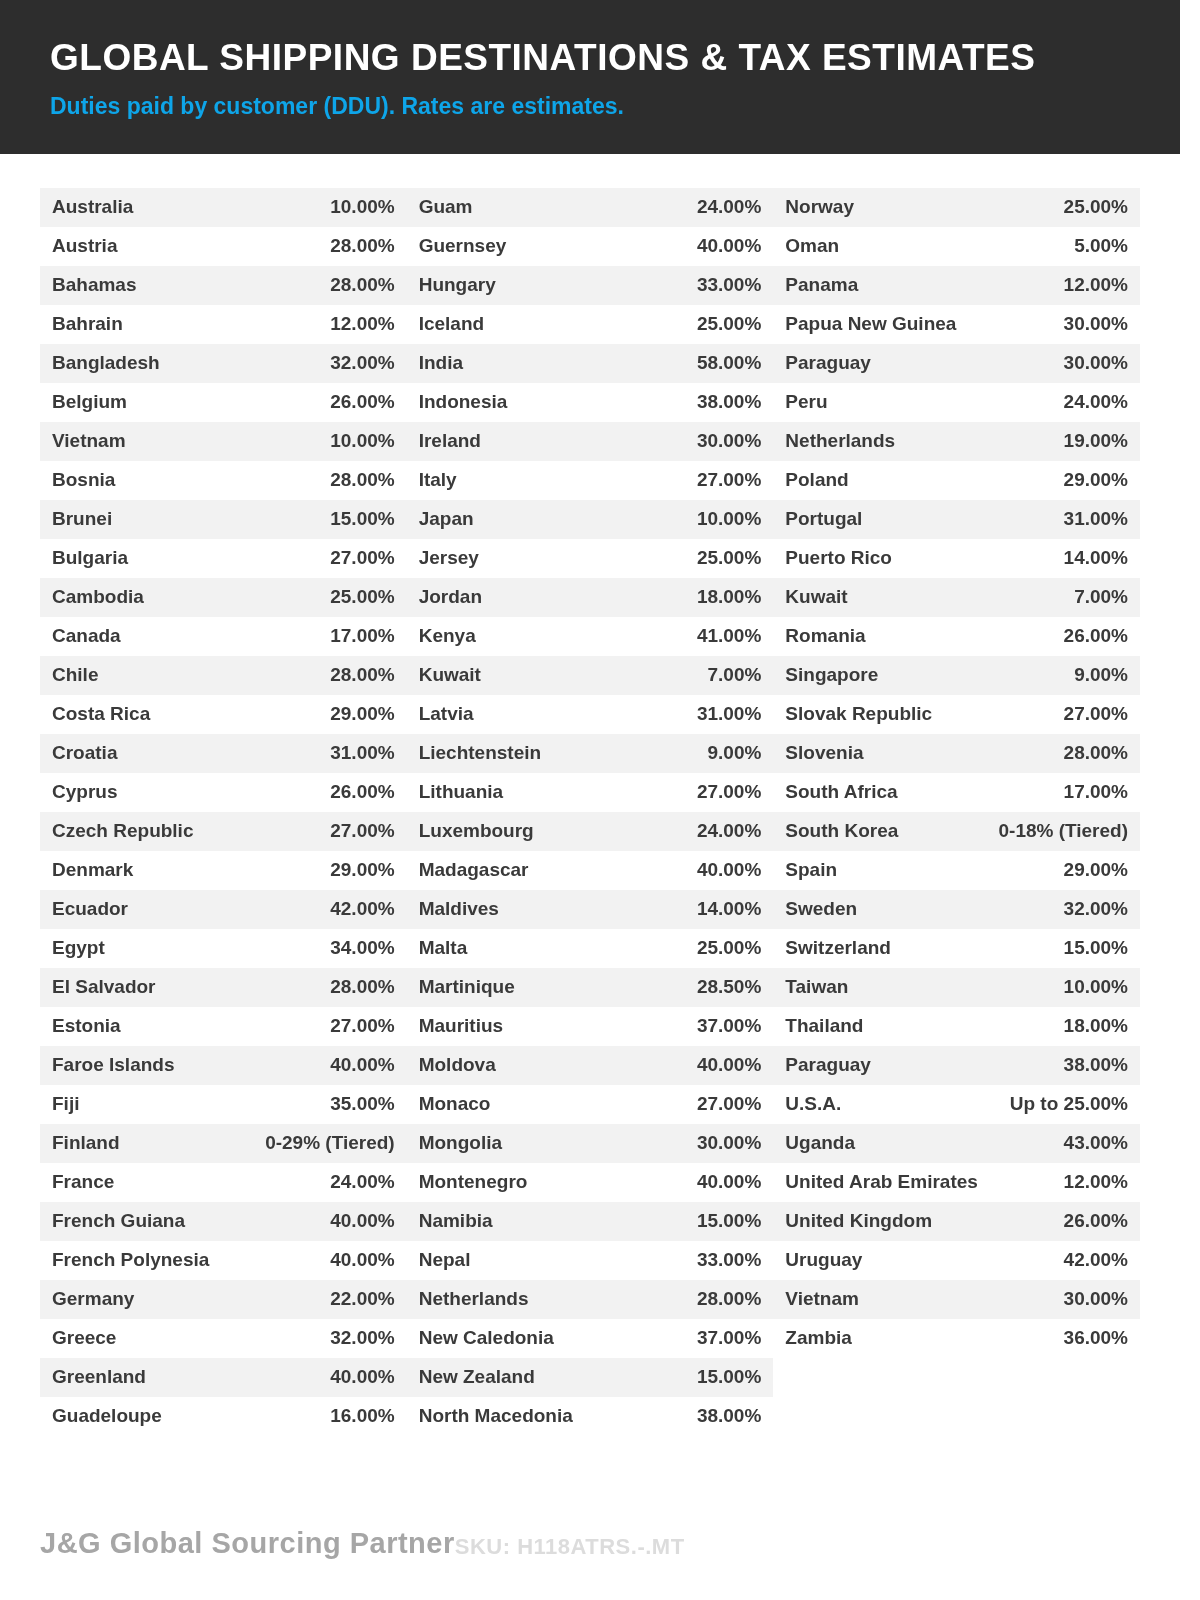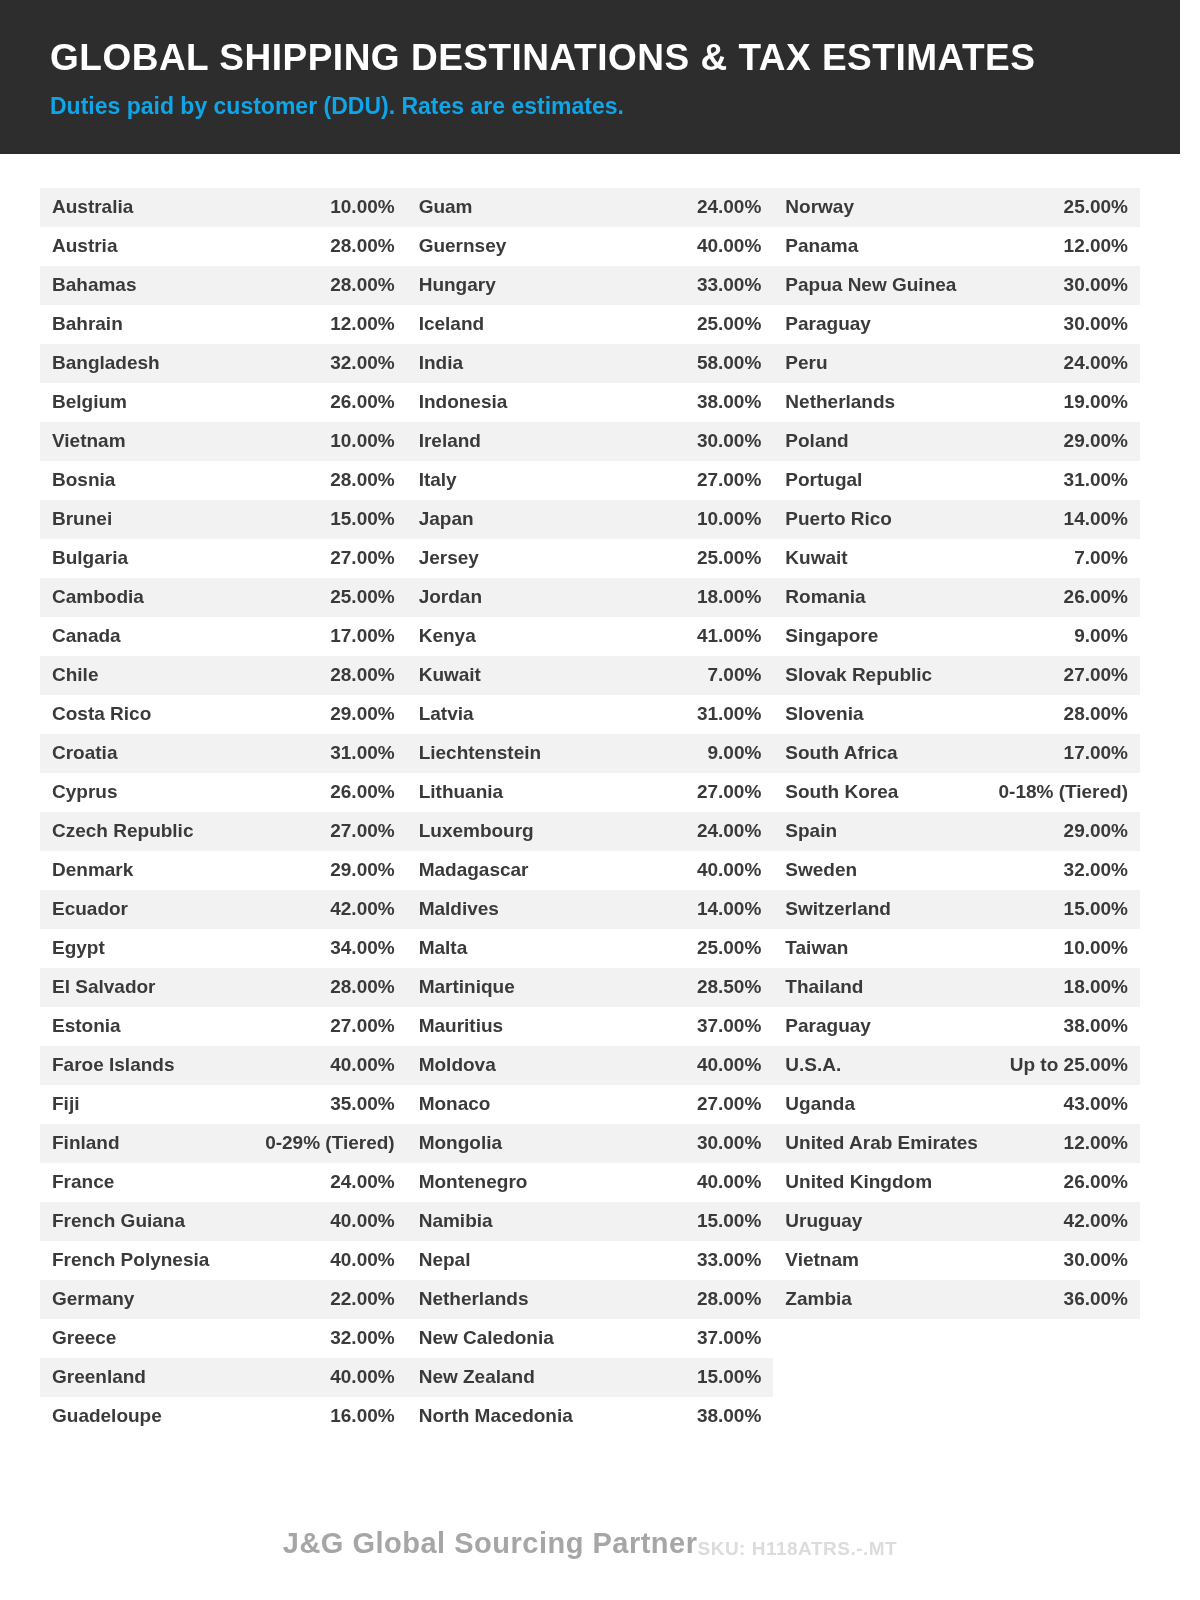--- a/index.html
+++ b/index.html
@@ -67,31 +67,31 @@
     text-align: right;
     color: #3a3a3a;
     margin-left: 8px;
   }
   .footer {
     position: absolute;
     left: 40px;
     right: 40px;
     bottom: 40px;
     display: flex;
-    justify-content: center;
+    justify-content: flex-start;
     align-items: flex-end;
   }
   .brand {
     font-size: 29px;
     font-weight: 800;
     color: #a6a6a6;
     letter-spacing: 0.5px;
   }
   .sku {
-    font-size: 19px;
+    font-size: 22px;
     font-weight: 700;
     color: #dcdcdc;
     letter-spacing: 0.5px;
   }
 </style>
 </head>
 <body>
 
 <div class="page">
 
@@ -148,21 +148,21 @@
         </div>
         <div class="row">
           <span class="country">Canada</span>
           <span class="rate">17.00%</span>
         </div>
         <div class="row">
           <span class="country">Chile</span>
           <span class="rate">28.00%</span>
         </div>
         <div class="row">
-          <span class="country">Costa Rico</span>
+          <span class="country">Costa Rica</span>
           <span class="rate">29.00%</span>
         </div>
         <div class="row">
           <span class="country">Croatia</span>
           <span class="rate">31.00%</span>
         </div>
         <div class="row">
           <span class="country">Cyprus</span>
           <span class="rate">26.00%</span>
         </div>
@@ -358,20 +358,24 @@
         </div>
         <div class="row">
           <span class="country">North Macedonia</span>
           <span class="rate">38.00%</span>
         </div>
       </div>
     <div class="col">
         <div class="row">
           <span class="country">Norway</span>
           <span class="rate">25.00%</span>
+        </div>
+        <div class="row">
+          <span class="country">Oman</span>
+          <span class="rate">5.00%</span>
         </div>
         <div class="row">
           <span class="country">Panama</span>
           <span class="rate">12.00%</span>
         </div>
         <div class="row">
           <span class="country">Papua New Guinea</span>
           <span class="rate">30.00%</span>
         </div>
         <div class="row">

